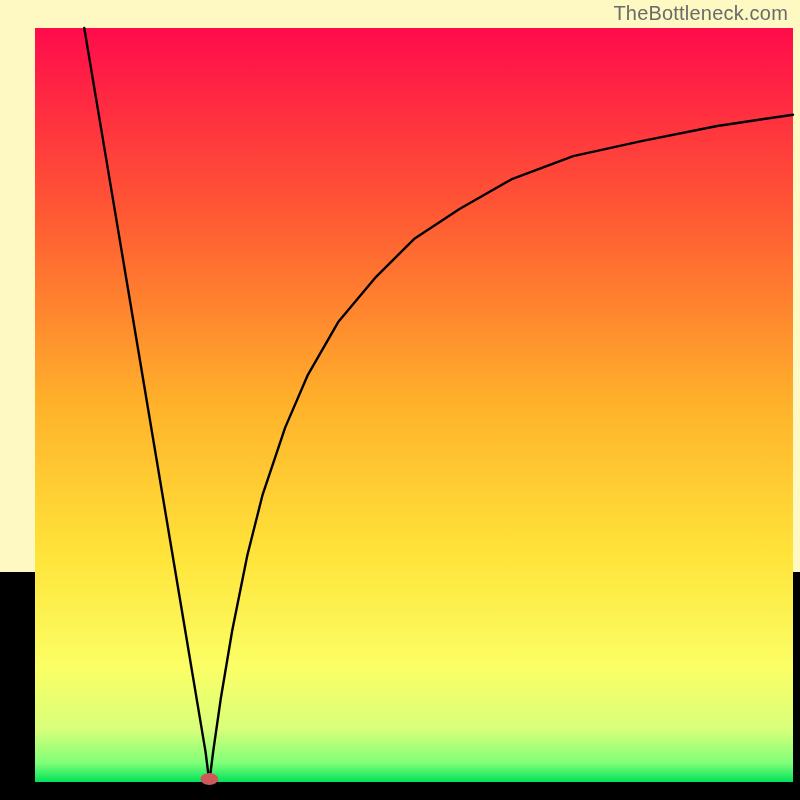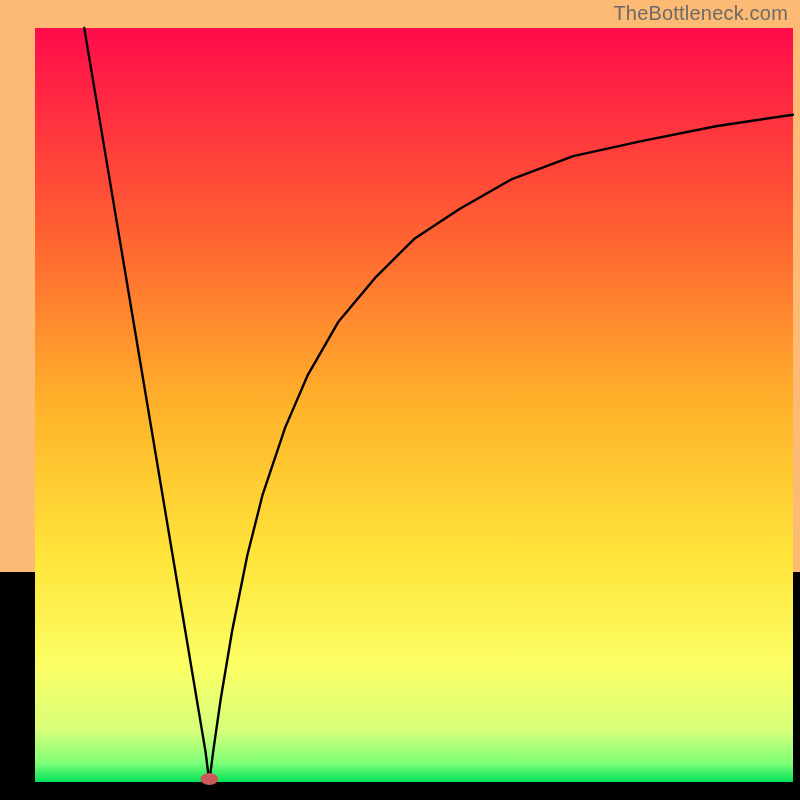--- a/index.html
+++ b/index.html
@@ -10,21 +10,21 @@
     background: #000;
     overflow: hidden;
     font-family: Arial, Helvetica, sans-serif;
   }
   .frame {
     position: absolute;
     top: 0;
     left: 0;
     width: 800px;
     height: 572px;
-    background: #fdba74;
+    background: #fef9c3;
   }
   .watermark {
     position: absolute;
     top: 2px;
     right: 12px;
     color: #6a6a6a;
     font-size: 20px;
     font-weight: 500;
     letter-spacing: 0.2px;
     z-index: 10;

